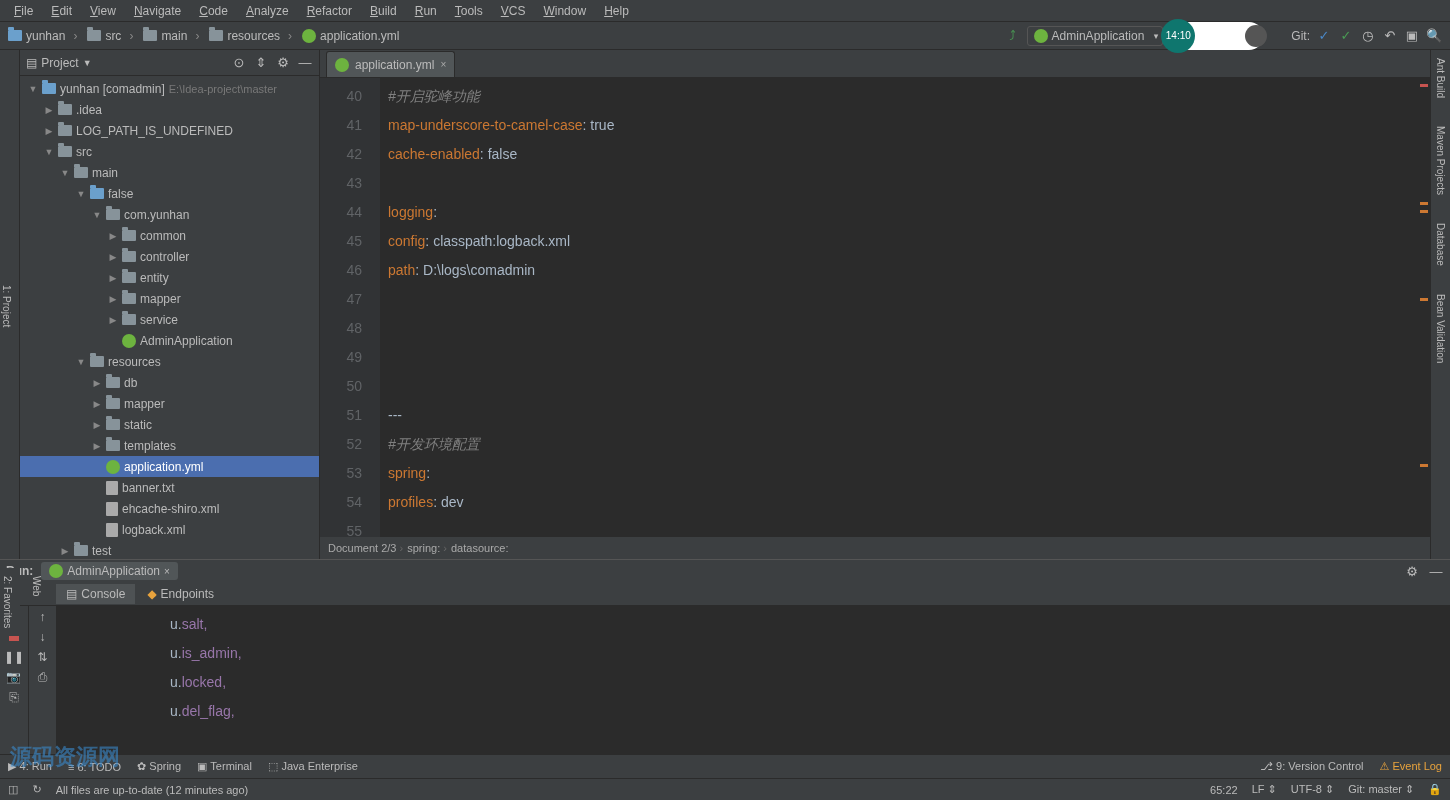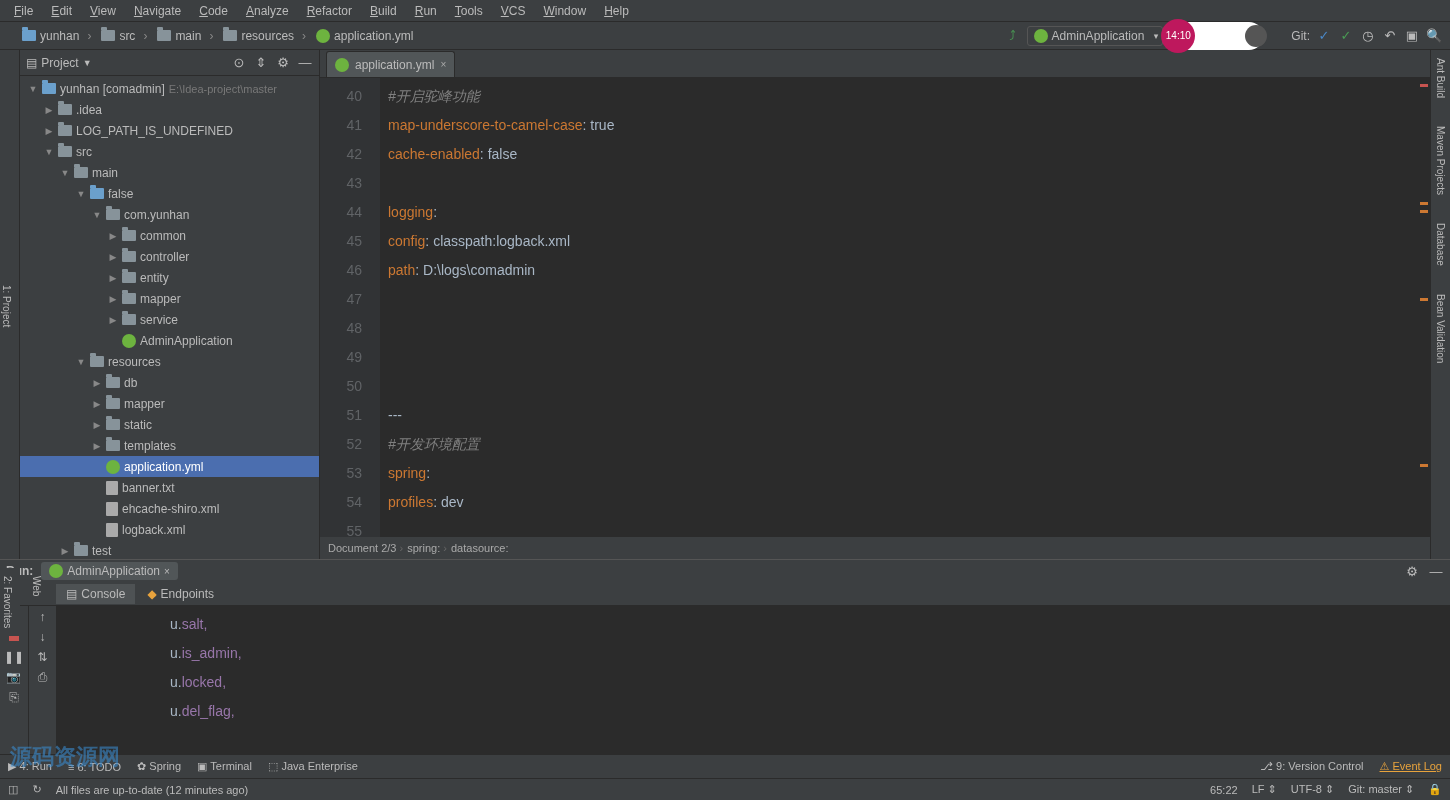--- a/index.html
+++ b/index.html
@@ -1,31 +1,31 @@
 <!DOCTYPE html>
 <html><head>
 <meta charset="utf-8">
 <style>
 *{margin:0;padding:0;box-sizing:border-box;font-family:"Segoe UI",Arial,sans-serif;user-select:none}
 body{width:1450px;height:800px;background:#2b2b2b;color:#bbbbbb;font-size:12px;overflow:hidden;display:flex;flex-direction:column}
 .menubar{height:22px;background:#3c3f41;display:flex;align-items:center;padding:0 6px;gap:2px;border-bottom:1px solid #2b2b2b}
 .menubar span{padding:2px 8px;cursor:pointer}
 .menubar span u{text-decoration:underline}
 .navbar{height:28px;background:#3c3f41;display:flex;align-items:center;border-bottom:1px solid #2b2b2b}
-.crumbs{display:flex;align-items:center;padding-left:18px;gap:2px;flex:1}
+.crumbs{display:flex;align-items:center;padding-left:4px;gap:2px;flex:1}
 .crumb{display:flex;align-items:center;gap:4px;padding:2px 4px}
 .crumb::after{content:"›";margin-left:4px;color:#888}
 .crumb:last-child::after{content:""}
 .icon-folder{width:14px;height:11px;background:#87939a;border-radius:1px;display:inline-block;position:relative}
 .icon-folder::before{content:"";position:absolute;top:-3px;left:0;width:6px;height:3px;background:#87939a;border-radius:1px 1px 0 0}
 .icon-folder.blue{background:#6ba0cc}
 .icon-folder.blue::before{background:#6ba0cc}
 .icon-spring{width:14px;height:14px;border-radius:50%;background:#6db33f;display:inline-block}
 .nav-right{display:flex;align-items:center;gap:6px;padding-right:8px}
-.bubble{width:34px;height:34px;border-radius:50%;background:#be185d;color:#fff;display:flex;align-items:center;justify-content:center;font-size:10px;position:relative;left:-8px}
+.bubble{width:34px;height:34px;border-radius:50%;background:#0f766e;color:#fff;display:flex;align-items:center;justify-content:center;font-size:10px;position:relative;left:-8px}
 .pill{background:#fff;border-radius:20px;height:28px;width:90px;margin-left:-30px}
 .pill-pen{width:22px;height:22px;background:#555;border-radius:50%;position:relative;left:-18px}
 .run-dd{background:#3c3f41;border:1px solid #555;padding:2px 18px 2px 6px;display:flex;align-items:center;gap:4px;position:relative;border-radius:3px}
 .run-dd::after{content:"▾";position:absolute;right:4px;font-size:9px}
 .tb-icon{width:16px;height:16px;display:flex;align-items:center;justify-content:center;font-size:13px;cursor:pointer}
 .green{color:#499c54}
 .blue{color:#4a88c7}
 .main{flex:1;display:flex;min-height:0}
 .left-gutter{width:20px;background:#3c3f41;border-right:1px solid #2b2b2b;display:flex;flex-direction:column;align-items:center;padding-top:4px;gap:8px;writing-mode:vertical-lr}
 .left-gutter .lab{font-size:10px;padding:4px 1px;cursor:pointer}
@@ -423,21 +423,21 @@
 </div>
 
 <div class="bottom-tabs" id="bottomtabs">
     <span class="bt">▶ 4: Run</span>
     <span class="bt">≡ 6: TODO</span>
     <span class="bt">✿ Spring</span>
     <span class="bt">▣ Terminal</span>
     <span class="bt">⬚ Java Enterprise</span>
     <div class="spacer"></div>
     <span class="bt">⎇ 9: Version Control</span>
-    <span class="bt" style="color: rgb(232, 163, 61); text-decoration: underline;">⚠ Event Log</span>
+    <span class="bt" style="color: rgb(232, 163, 61);">⚠ Event Log</span>
   </div>
 
 <div class="status">
   <span>◫</span>
   <span>↻</span>
   <span>All files are up-to-date (12 minutes ago)</span>
   <div class="spacer"></div>
   <span>65:22</span>
   <span><span>LF</span> ⇕</span>
   <span><span>UTF-8</span> ⇕</span>

